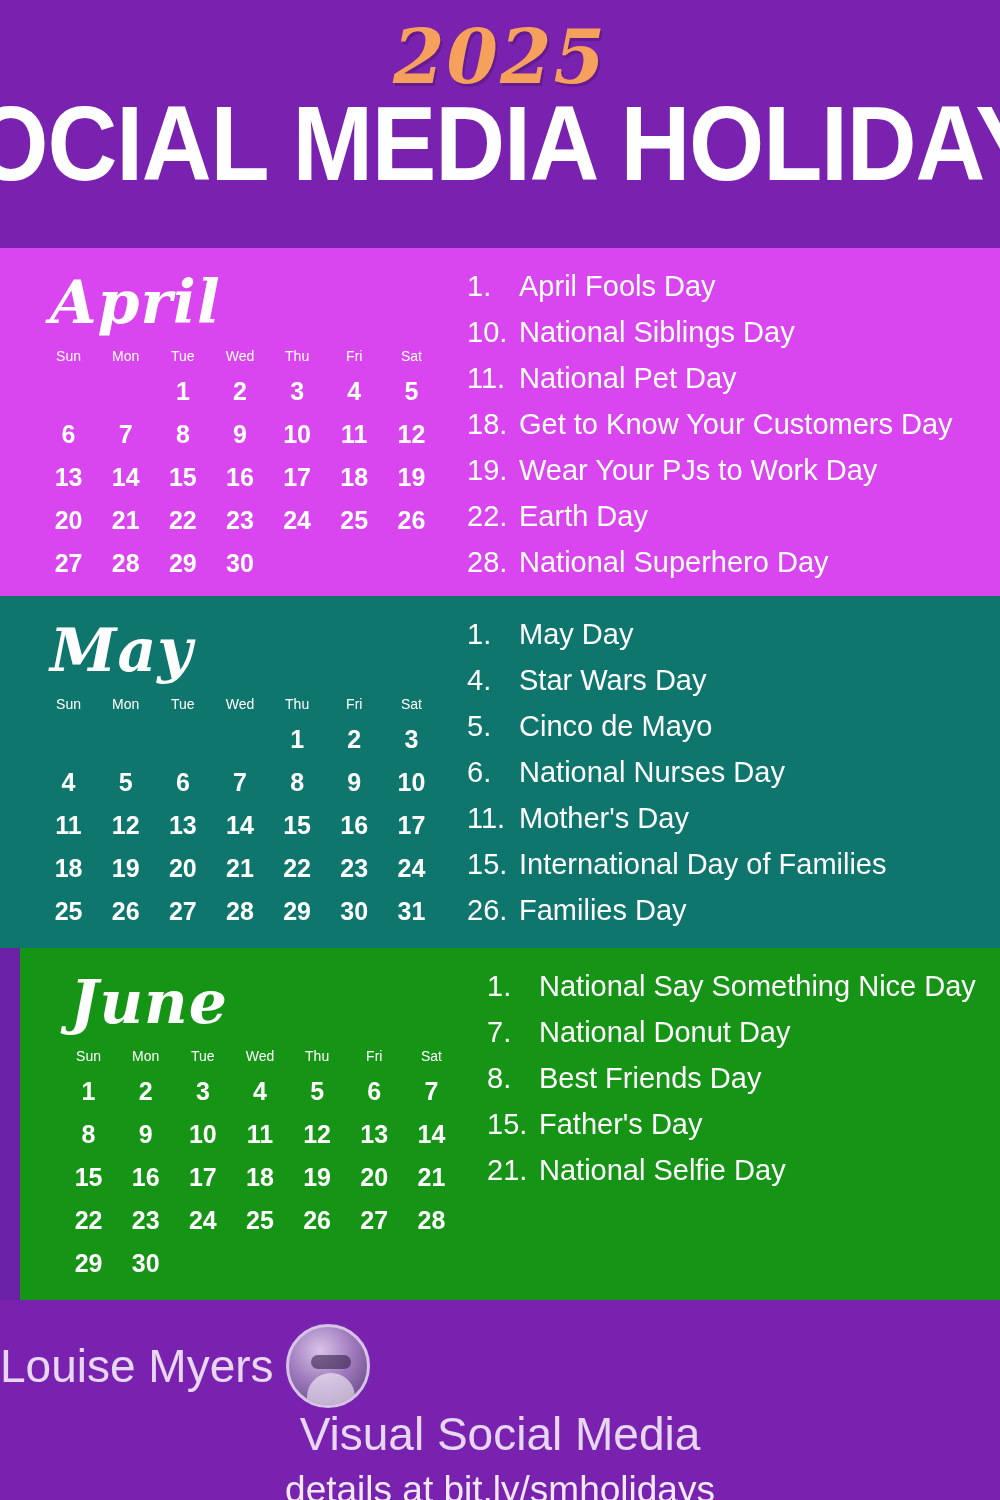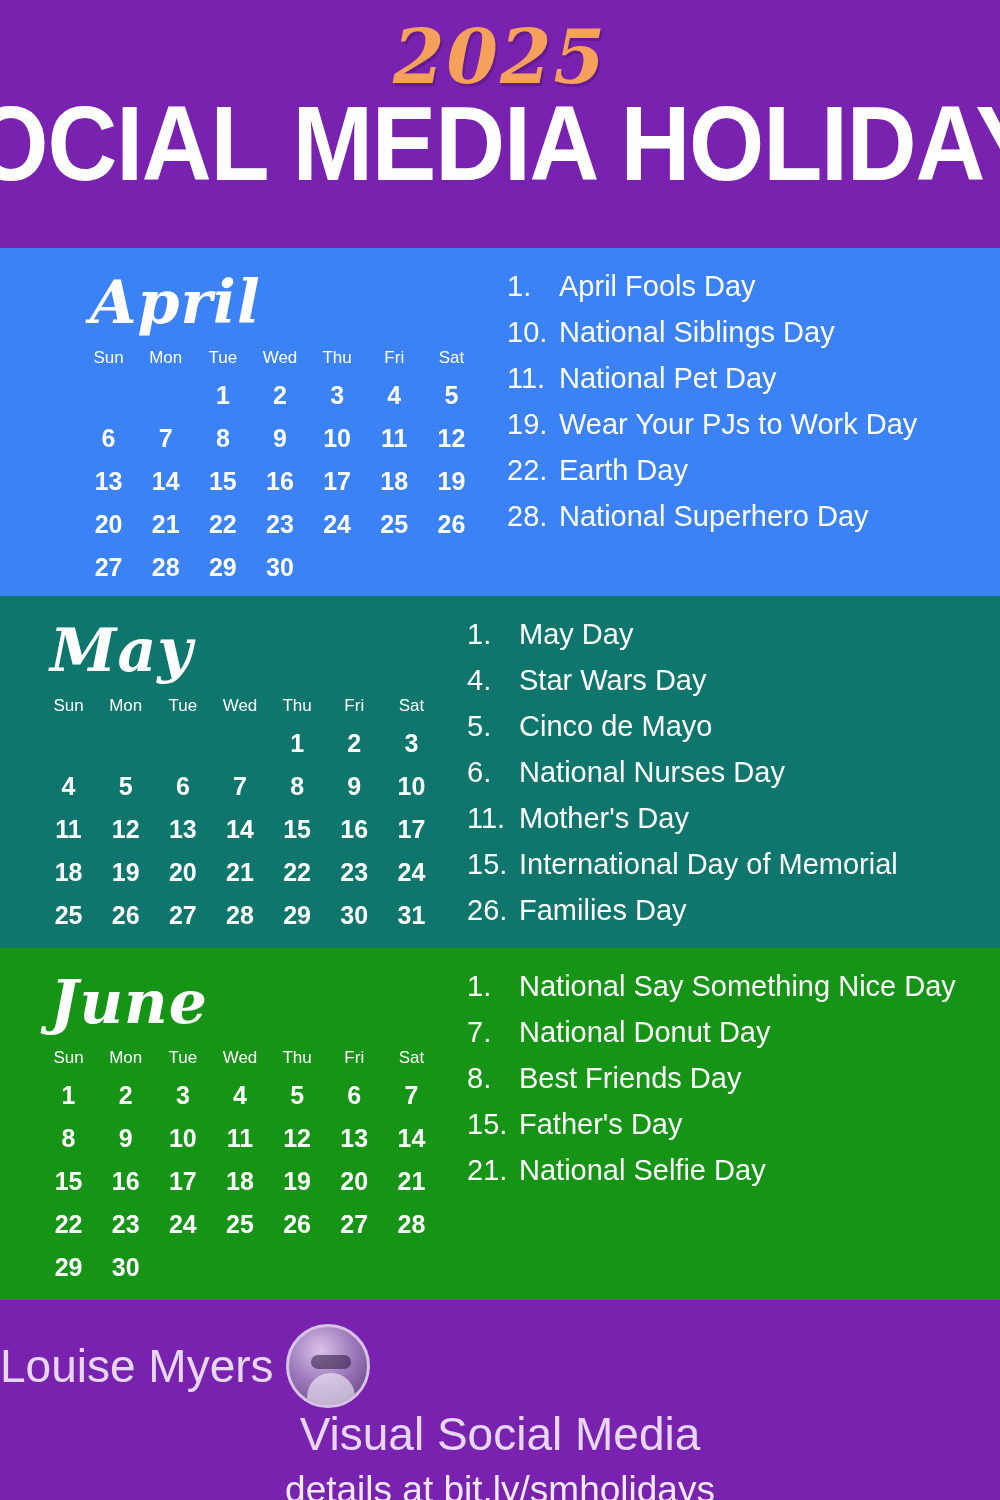--- a/index.html
+++ b/index.html
@@ -51,23 +51,23 @@
     transform-origin: center top;
     white-space: nowrap;
   }
 
   
   .month-block {
     display: flex;
     flex-direction: row;
     position: relative;
   }
-  .month-april { background: #3b82f6; flex: 0 0 348px; padding-left: 40px; }
+  .month-april { background: #d946ef; flex: 0 0 348px; }
   .month-may   { background: #0f766e; flex: 0 0 352px; }
-  .month-june  { background: #169416; flex: 0 0 352px; }
+  .month-june  { background: #169416; flex: 0 0 352px; margin-left: 20px; }
 
   .cal-side {
     width: 455px;
     padding: 24px 0 0 40px;
     position: relative;
   }
   .month-name {
     font-family: "DejaVu Serif", serif;
     font-style: italic;
     font-weight: bold;
@@ -78,21 +78,21 @@
     margin-bottom: 16px;
     letter-spacing: 1px;
   }
   table.cal {
     border-collapse: collapse;
     width: 400px;
     table-layout: fixed;
   }
   table.cal th {
     color: #ffffff;
-    font-size: 17px;
+    font-size: 14px;
     font-weight: normal;
     padding-bottom: 6px;
     text-align: center;
   }
   table.cal td {
     color: #ffffff;
     font-size: 25px;
     font-weight: bold;
     text-align: center;
     height: 43px;
@@ -252,20 +252,24 @@
         </div>
         <div class="hol-item">
           <span class="hol-day">10.</span>
           <span class="hol-name">National Siblings Day</span>
         </div>
         <div class="hol-item">
           <span class="hol-day">11.</span>
           <span class="hol-name">National Pet Day</span>
         </div>
         <div class="hol-item">
+          <span class="hol-day">18.</span>
+          <span class="hol-name">Get to Know Your Customers Day</span>
+        </div>
+        <div class="hol-item">
           <span class="hol-day">19.</span>
           <span class="hol-name">Wear Your PJs to Work Day</span>
         </div>
         <div class="hol-item">
           <span class="hol-day">22.</span>
           <span class="hol-name">Earth Day</span>
         </div>
         <div class="hol-item">
           <span class="hol-day">28.</span>
           <span class="hol-name">National Superhero Day</span>
@@ -353,21 +357,21 @@
         <div class="hol-item">
           <span class="hol-day">6.</span>
           <span class="hol-name">National Nurses Day</span>
         </div>
         <div class="hol-item">
           <span class="hol-day">11.</span>
           <span class="hol-name">Mother's Day</span>
         </div>
         <div class="hol-item">
           <span class="hol-day">15.</span>
-          <span class="hol-name">International Day of Memorial</span>
+          <span class="hol-name">International Day of Families</span>
         </div>
         <div class="hol-item">
           <span class="hol-day">26.</span>
           <span class="hol-name">Families Day</span>
         </div>
       </div>
   </div>
 
   <div class="month-block month-june">
     <div class="cal-side">

